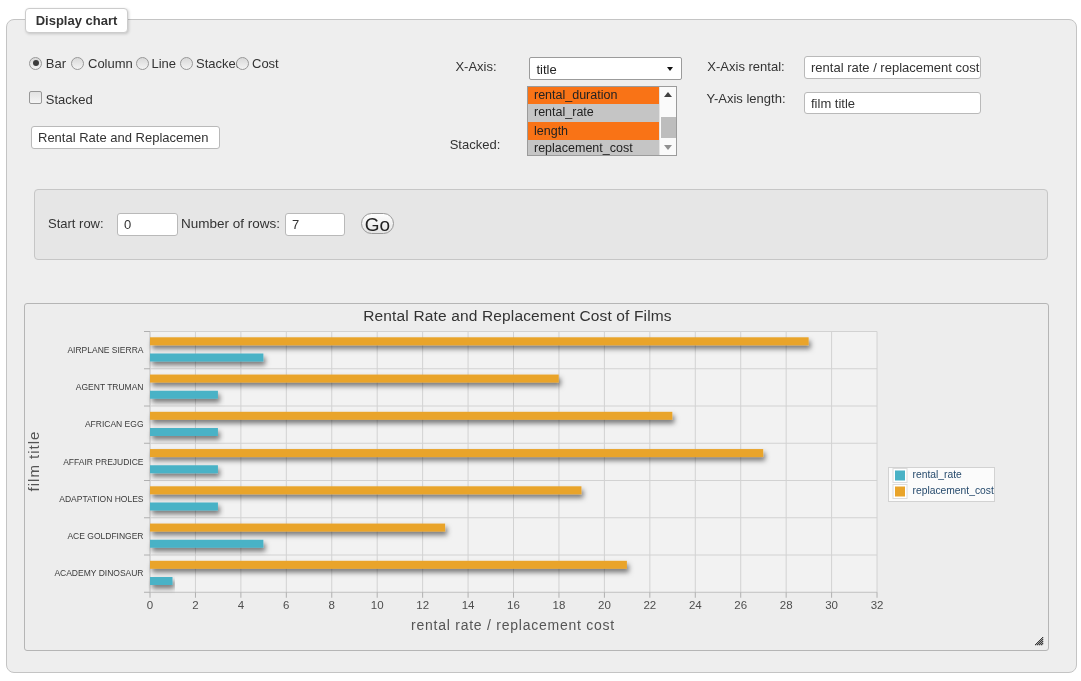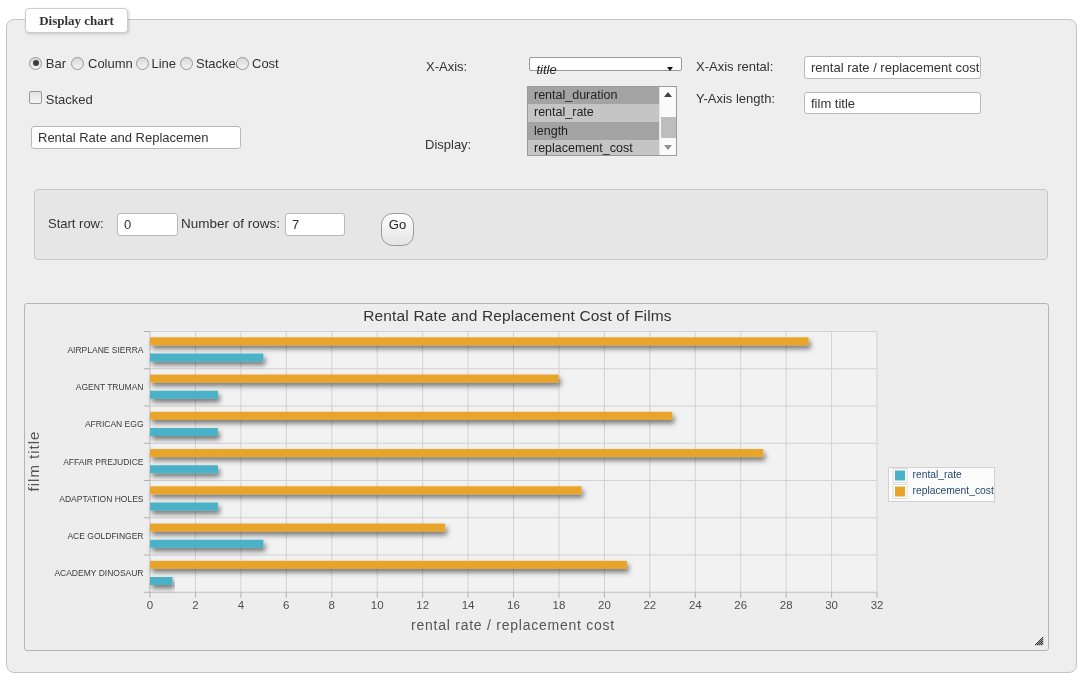--- a/index.html
+++ b/index.html
@@ -1,72 +1,72 @@
 <!DOCTYPE html>
 <html><head><meta charset="utf-8">
 <style>
 * { margin:0; padding:0; box-sizing:border-box; }
 html,body { background:#fff; }
 #page { position:relative; width:1081px; height:681px; font-family:"Liberation Sans",sans-serif; overflow:hidden; }
 .abs { position:absolute; }
 #fieldset { left:6px; top:19px; width:1071px; height:654px; background:#eeeeee; border:1px solid #c4c4c4; border-radius:8px; }
-#legendbox { left:25px; top:8px; width:103px; height:25px; background:#ffffff; border:1px solid #cccccc; border-radius:4px; box-shadow:1px 1px 3px rgba(0,0,0,0.18); font-size:13px; font-weight:bold; color:#333; line-height:23px; text-align:center;font-family:Liberation Serif, serif; }
+#legendbox { left:25px; top:8px; width:103px; height:25px; background:#ffffff; border:1px solid #cccccc; border-radius:4px; box-shadow:1px 1px 3px rgba(0,0,0,0.18); font-size:13px; font-weight:bold; color:#333; line-height:23px; text-align:center; }
 .lbl { position:absolute; font-size:13px; color:#333; line-height:13px; white-space:nowrap; }
-.rlbl { position:absolute; font-size:13px; color:#333; line-height:13px; white-space:nowrap; text-align:left; }
+.rlbl { position:absolute; font-size:13px; color:#333; line-height:13px; white-space:nowrap; text-align:center; }
 .radio { position:absolute; width:13px; height:13px; border-radius:50%; border:1px solid #979797; background:linear-gradient(#d9d9d9,#f3f3f3); }
 .radio.checked::after { content:""; position:absolute; left:2.5px; top:2.5px; width:6px; height:6px; border-radius:50%; background:#3c3c3c; }
 .checkbox { position:absolute; width:13px; height:13px; border:1px solid #979797; border-radius:2px; background:linear-gradient(#e2e2e2,#f5f5f5); }
 .tinput { position:absolute; background:#fff; border:1px solid #b9b9b9; border-radius:3px; font-size:13px; color:#333; line-height:21px; padding-left:6px; white-space:nowrap; overflow:hidden; }
-#select { left:529px; top:57px; width:153px; height:14px; background:#fff; border:1px solid #9b9b9b; border-radius:2px;font-style:italic; }
+#select { left:529px; top:57px; width:153px; height:23px; background:#fff; border:1px solid #9b9b9b; border-radius:2px; }
 #select .txt { position:absolute; left:6.5px; top:3.5px; font-size:13px; color:#222; }
 #select .arr { position:absolute; right:8px; top:9px; width:0; height:0; border-left:3.8px solid transparent; border-right:3.8px solid transparent; border-top:4.6px solid #111; }
-#mlist { left:527px; top:86px; width:150px; height:70px; background:#a3a3a3; border:1px solid #9b9b9b; overflow:hidden; }
+#mlist { left:527px; top:86px; width:150px; height:70px; background:#f97316; border:1px solid #9b9b9b; overflow:hidden; }
 .opt { position:absolute; left:0; width:131px; height:17.25px; font-size:12.5px; color:#222; padding-left:6px; line-height:17.25px; white-space:nowrap; }
 .opt.sel { background:#c5c5c5; }
 #sbar { position:absolute; right:0; top:0; width:17px; height:68px; background:#fafafa; border-left:1px solid #e4e4e4; }
 .sarr { position:absolute; left:4px; width:0; height:0; border-left:4.5px solid transparent; border-right:4.5px solid transparent; }
 #thumb { position:absolute; left:1px; top:30px; width:15px; height:21px; background:#bdbdbd; }
 #panel { left:34px; top:189px; width:1014px; height:71px; background:#e6e6e6; border:1px solid #c6c6c6; border-radius:4px; }
-#gobtn { left:381px; top:213px; width:33px; height:33px; border:1px solid #999; border-radius:11.5px; background:linear-gradient(#fefefe,#e4e4e4); font-size:13px; color:#222; text-align:center; line-height:21px; }
+#gobtn { left:361px; top:213px; width:33px; height:21px; border:1px solid #999; border-radius:11.5px; background:linear-gradient(#fefefe,#e4e4e4); font-size:19px; color:#222; text-align:center; line-height:21px; }
 #chartbox { left:24px; top:303px; width:1025px; height:348px; background:#ededed; border:1px solid #b5b5b5; border-radius:3px; }
 </style></head>
 <body>
 <div id="page">
   <div class="abs" id="fieldset"></div>
   <div class="abs" id="legendbox">Display chart</div>
   <span class="radio checked" style="left:29px;top:56.5px"></span>
 <span class="lbl" style="left:45.8px;top:57px">Bar</span>
 <span class="radio" style="left:70.5px;top:56.5px"></span>
 <span class="lbl" style="left:88px;top:57px">Column</span>
 <span class="radio" style="left:135.5px;top:56.5px"></span>
 <span class="lbl" style="left:151.5px;top:57px">Line</span>
 <span class="radio" style="left:179.5px;top:56.5px"></span>
 <span class="lbl" style="left:196px;top:57px">Stacked</span>
 <span class="radio" style="left:235.5px;top:56.5px"></span>
 <span class="lbl" style="left:252px;top:57px">Cost</span>
   <span class="checkbox" style="left:29px;top:91px"></span>
   <span class="lbl" style="left:45.8px;top:92.5px">Stacked</span>
-  <div class="tinput" style="left:31px;top:126px;width:210px;height:23px">Rental Rate and Replacemen</div>
+  <div class="tinput" style="left:31px;top:126px;width:189px;height:23px">Rental Rate and Replacemen</div>
   <div class="rlbl" style="left:426px;top:60px;width:100px">X-Axis:</div>
   <div class="abs" id="select">
       <span class="txt">title</span>
       <span class="arr"></span>
     </div>
   <div class="abs" id="mlist">
     <div class="opt" style="top:0">rental_duration</div>
     <div class="opt sel" style="top:17.25px">rental_rate</div>
     <div class="opt" style="top:35.5px">length</div>
     <div class="opt sel" style="top:52.5px">replacement_cost</div>
     <div id="sbar">
       <span class="sarr" style="top:5px;border-bottom:5px solid #404040"></span>
       <div id="thumb"></div>
       <span class="sarr" style="bottom:5px;border-top:5px solid #909090"></span>
     </div>
   </div>
-  <div class="rlbl" style="left:425px;top:137.5px;width:100px">Display:</div>
+  <div class="rlbl" style="left:425px;top:137.5px;width:100px">Stacked:</div>
   <div class="rlbl" style="left:696px;top:60px;width:100px">X-Axis rental:</div>
   <div class="tinput" style="left:804px;top:56px;width:177px;height:23px">rental rate / replacement cost</div>
   <div class="rlbl" style="left:696px;top:91.5px;width:100px">Y-Axis length:</div>
   <div class="tinput" style="left:804px;top:92px;width:177px;height:22px">film title</div>
   <div class="abs" id="panel"></div>
   <div class="lbl" style="left:48px;top:216.5px;font-size:13px">Start row:</div>
   <div class="tinput" style="left:117px;top:213px;width:61px;height:23px">0</div>
   <div class="lbl" style="left:181px;top:216.5px;font-size:13.5px">Number of rows:</div>
   <div class="tinput" style="left:285px;top:213px;width:60px;height:23px">7</div>
   <div class="abs" id="gobtn">Go</div>

